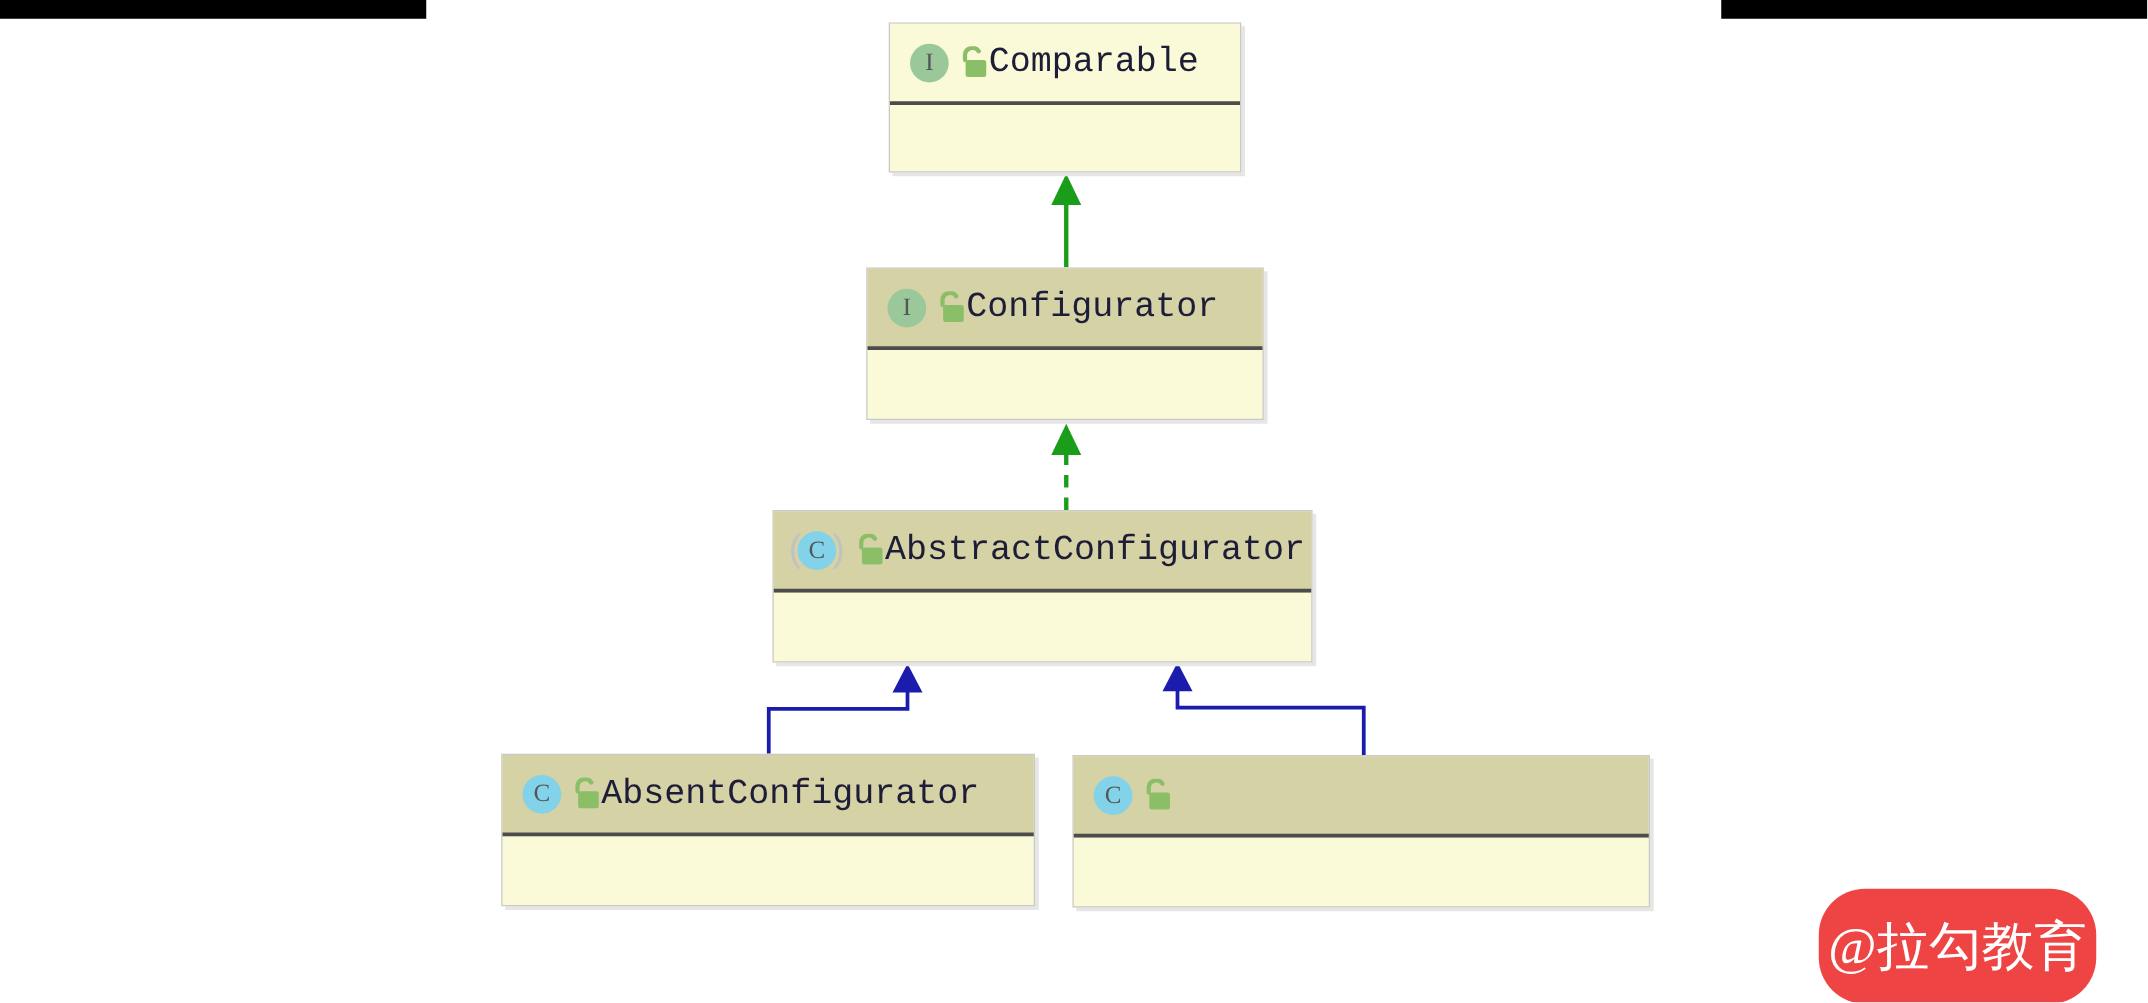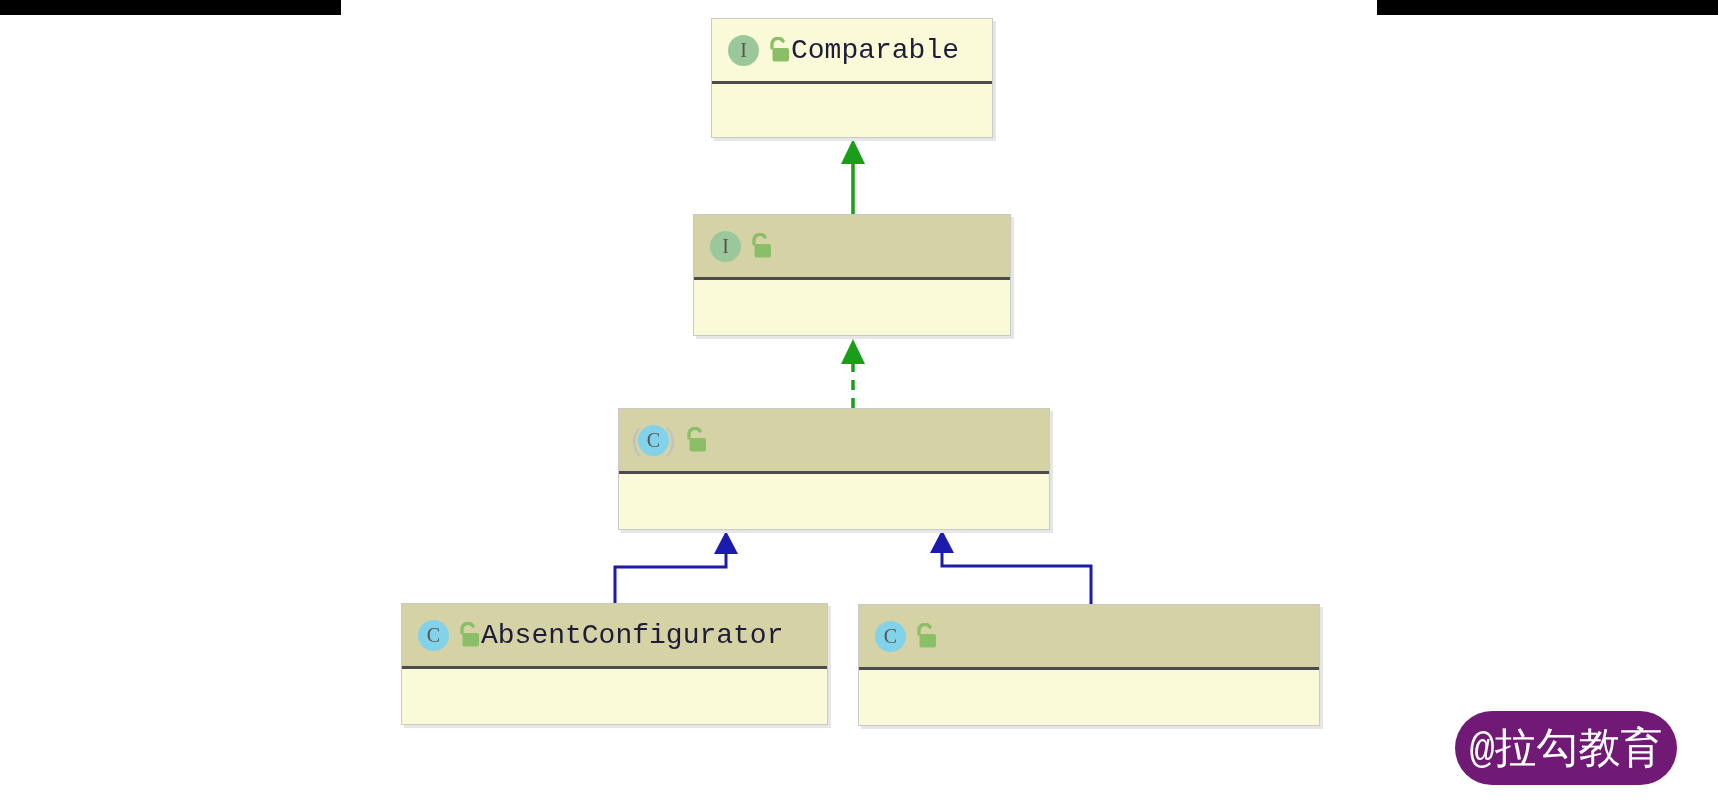--- a/index.html
+++ b/index.html
@@ -34,24 +34,24 @@
   .lock-icon{display:inline-flex;}
 
   
   #node-comparable{left:711px;top:18px;width:282px;height:120px;}
   #node-configurator{left:693px;top:214px;width:318px;height:122px;}
   #node-abstract{left:618px;top:408px;width:432px;height:122px;}
   #node-abstract .node-header{padding-left:12px;}
   #node-absent{left:401px;top:603px;width:427px;height:122px;}
   #node-override{left:858px;top:604px;width:462px;height:122px;}
 
-  .watermark{position:absolute;left:1455px;top:711px;width:222px;height:74px;
-        background:#701a75;border-radius:37px;display:flex;align-items:center;
+  .watermark{position:absolute;left:1455px;top:711px;width:222px;height:92px;
+        background:#ef4444;border-radius:37px;display:flex;align-items:center;
         justify-content:center;color:#ffffff;font-size:42px;
-        font-family:Liberation Mono, monospace;}
+        font-family:Liberation Serif, serif;}
 </style>
 </head>
 <body>
 
 <div id="canvas">
 
   <div id="bar-left" class="letterbox"></div>
   <div id="bar-right" class="letterbox"></div>
 
   <svg id="edges">
@@ -97,37 +97,39 @@
     <div class="node-header">
       <span class="icon-group">
         <span class="type-icon iface">I</span>
         <span class="lock-icon">
           <svg width="23" height="26" viewBox="0 0 23 26">
             <path d="M4 11 V7 a6 6 0 0 1 11 -3" fill="none" stroke="#8abf68" stroke-width="3.4" stroke-linecap="round"></path>
             <rect x="4.5" y="11" width="16.5" height="13.5" rx="2" fill="#8abf68"></rect>
           </svg>
         </span>
       </span>
+      <span class="node-title">Configurator</span>
     </div>
     <div class="node-body"></div>
   </div>
 
   <div class="node" id="node-abstract">
     <div class="node-header">
       <span class="icon-group">
         <span class="abstract-wrap">
           <span class="type-icon clazz">C</span>
         </span>
         <span class="lock-icon">
           <svg width="23" height="26" viewBox="0 0 23 26">
             <path d="M4 11 V7 a6 6 0 0 1 11 -3" fill="none" stroke="#8abf68" stroke-width="3.4" stroke-linecap="round"></path>
             <rect x="4.5" y="11" width="16.5" height="13.5" rx="2" fill="#8abf68"></rect>
           </svg>
         </span>
       </span>
+      <span class="node-title">AbstractConfigurator</span>
     </div>
     <div class="node-body"></div>
   </div>
 
   <div class="node" id="node-absent">
     <div class="node-header">
       <span class="icon-group">
         <span class="type-icon clazz">C</span>
         <span class="lock-icon">
           <svg width="23" height="26" viewBox="0 0 23 26">

